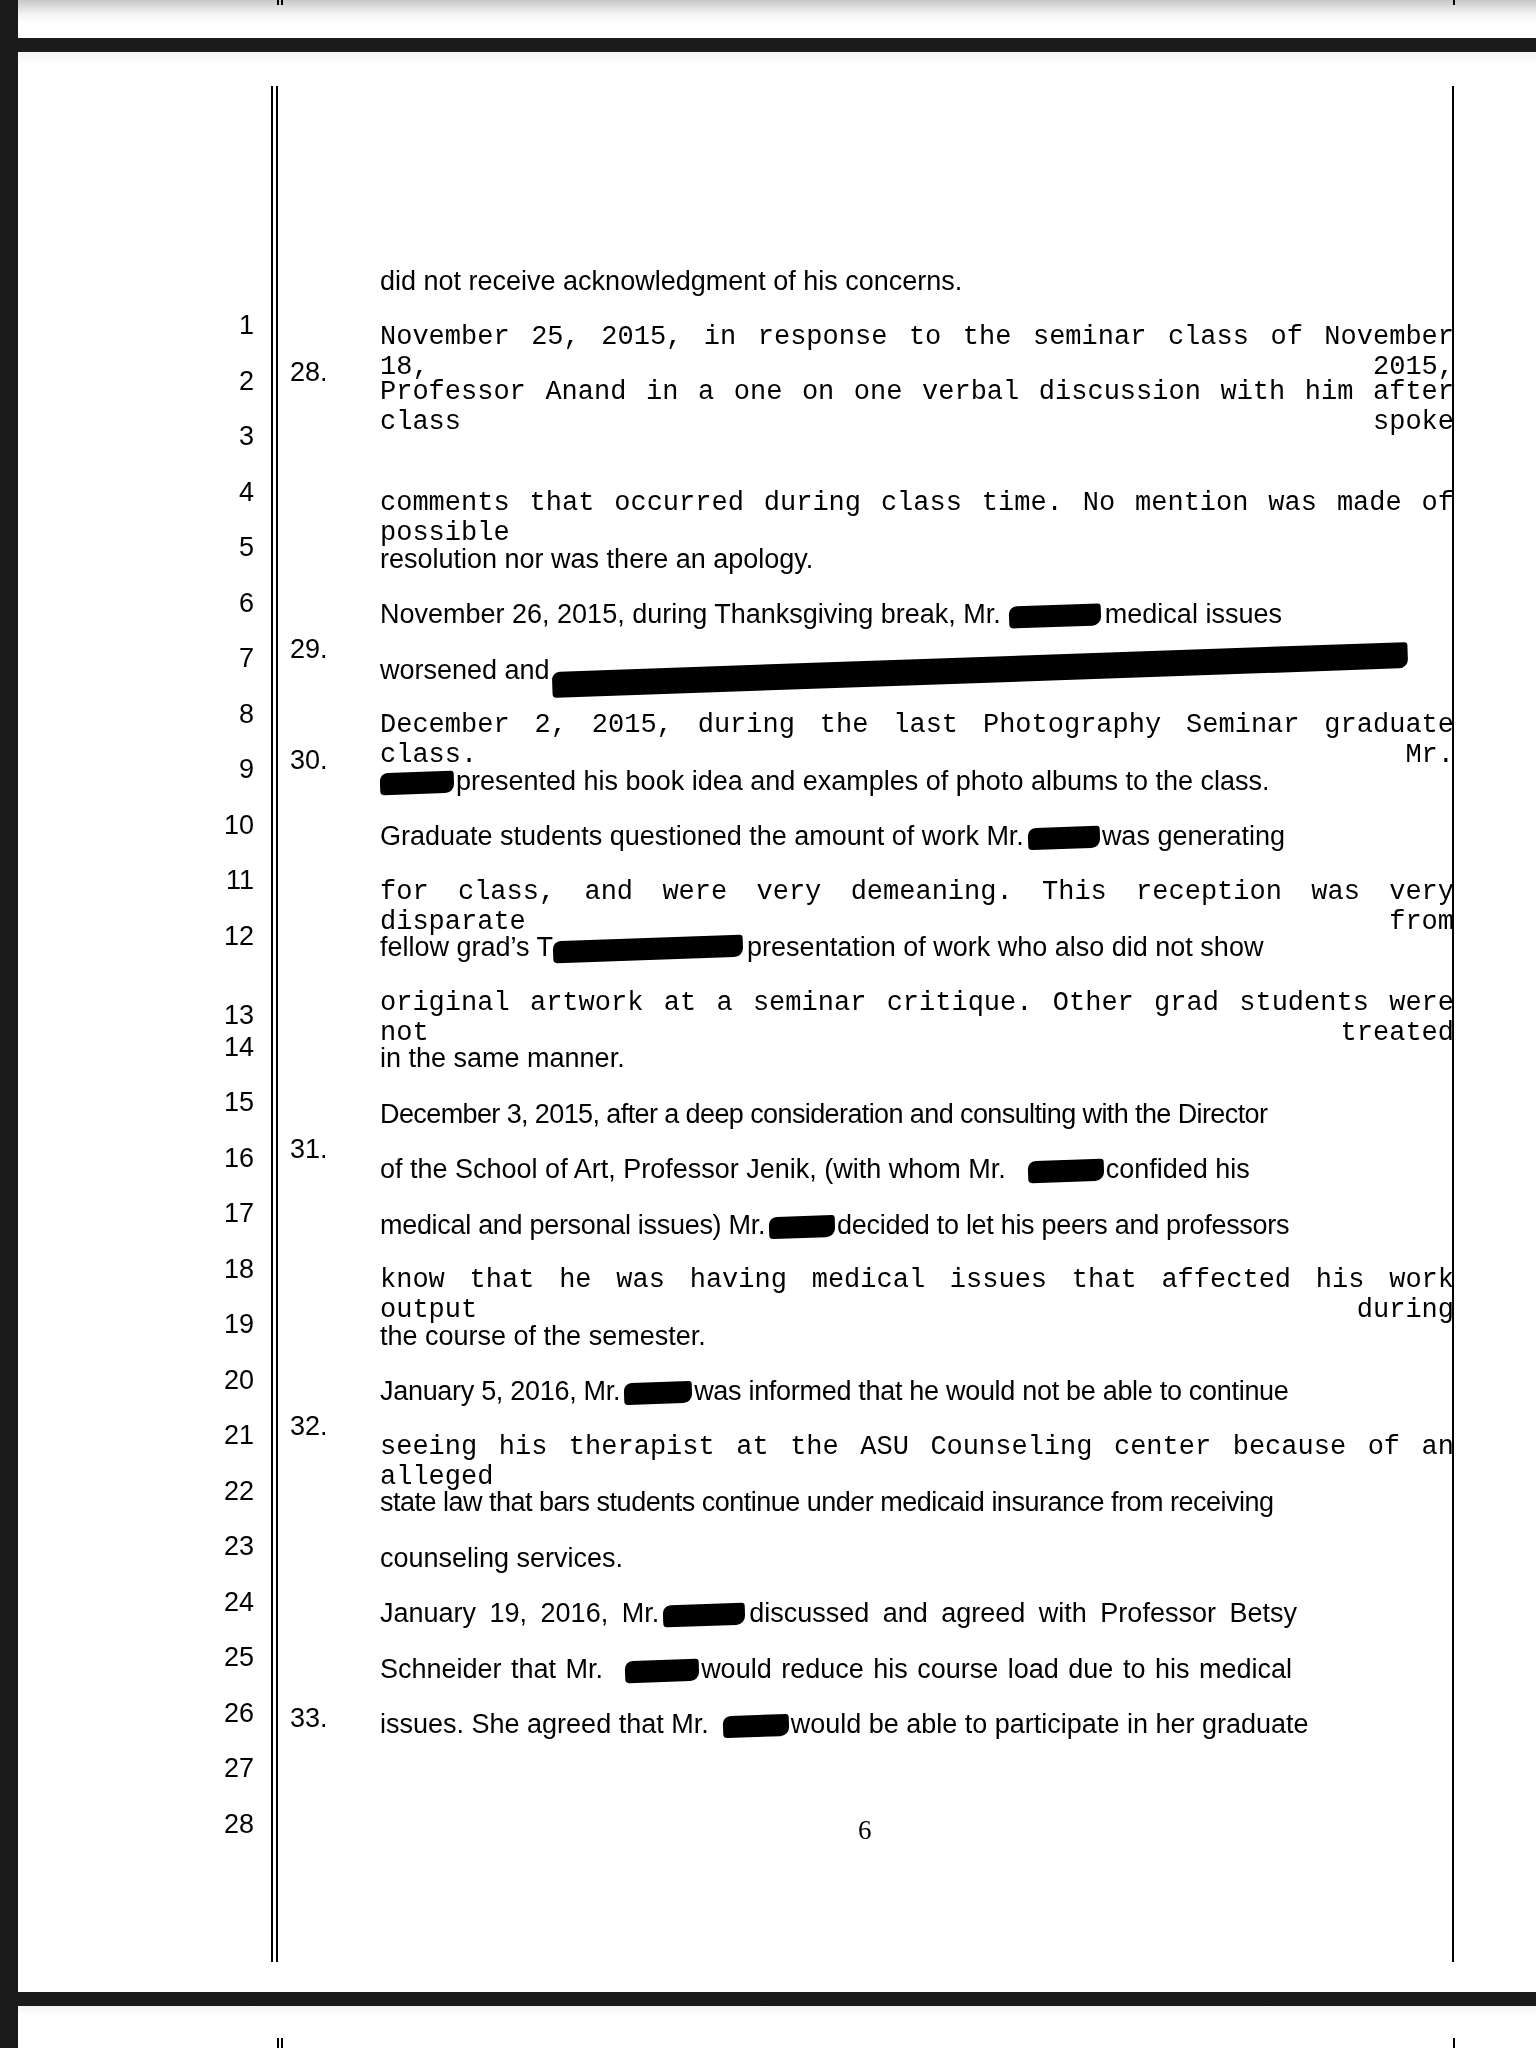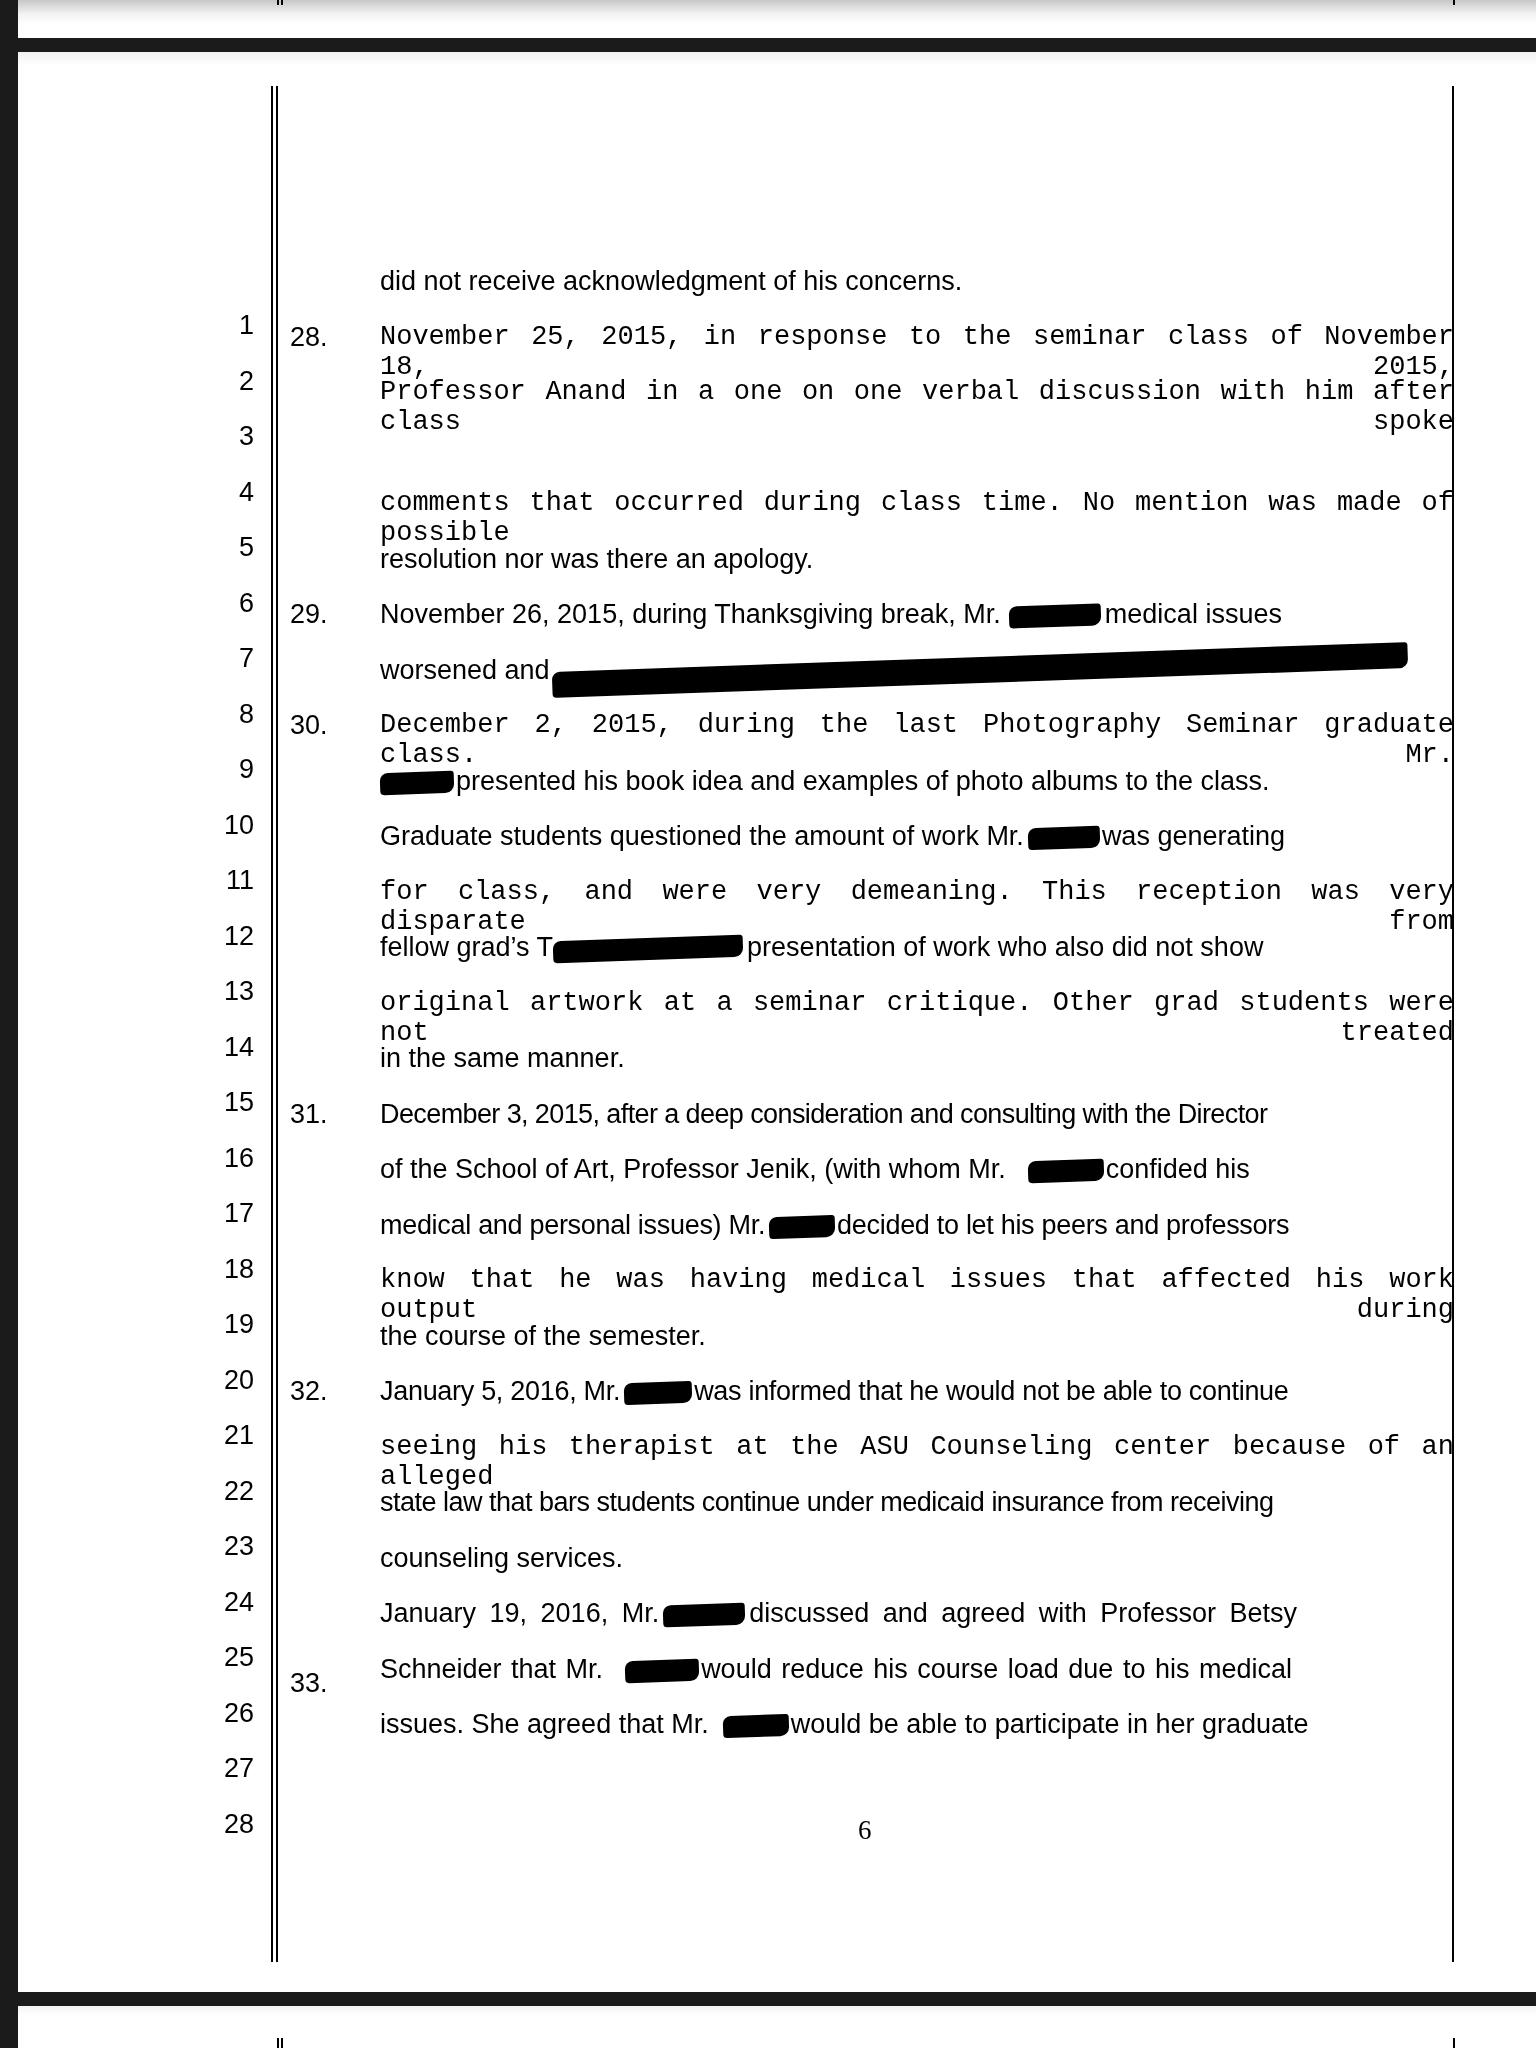--- a/index.html
+++ b/index.html
@@ -27,21 +27,21 @@
     border-left: 2px solid #000; border-right: 2px solid #000; box-sizing: border-box;
   }
   .vrule-right {
     position: absolute; left: 1434px; top: 34px; height: 1876px; width: 2px; background: #000;
   }
   .line-num {
     position: absolute; left: 190px; width: 46px; text-align: right;
     font-size: 27px; color: #000; line-height: 30px;
   }
   .para-num {
-    position: absolute; left: 272px; font-size: 27px; color: #000; line-height: 30px;
+    position: absolute; left: 272px; font-size: 27px; color: #000; line-height: 30px; margin-top: 35px;
   }
   .text-line {
     position: absolute; left: 362px; width: 1074px; font-size: 27px; color: #000;
     line-height: 30px; white-space: nowrap;
   }
   .justify { text-align: justify; text-align-last: justify; white-space: normal; font-family: Liberation Mono, monospace; }
   .redact {
     display: inline-block; background: #000; height: 22px; vertical-align: -4px;
     border-radius: 8px 3px 9px 4px; transform: rotate(-2deg);
   }
@@ -75,21 +75,21 @@
   <div class="line-num" style="top:369px">3</div>
   <div class="line-num" style="top:425px">4</div>
   <div class="line-num" style="top:480px">5</div>
   <div class="line-num" style="top:536px">6</div>
   <div class="line-num" style="top:591px">7</div>
   <div class="line-num" style="top:647px">8</div>
   <div class="line-num" style="top:702px">9</div>
   <div class="line-num" style="top:758px">10</div>
   <div class="line-num" style="top:813px">11</div>
   <div class="line-num" style="top:869px">12</div>
-  <div class="line-num" style="top:924px">13</div>
+  <div class="line-num" style="top:948px">13</div>
   <div class="line-num" style="top:980px">14</div>
   <div class="line-num" style="top:1035px">15</div>
   <div class="line-num" style="top:1091px">16</div>
   <div class="line-num" style="top:1146px">17</div>
   <div class="line-num" style="top:1202px">18</div>
   <div class="line-num" style="top:1257px">19</div>
   <div class="line-num" style="top:1313px">20</div>
   <div class="line-num" style="top:1368px">21</div>
   <div class="line-num" style="top:1424px">22</div>
   <div class="line-num" style="top:1479px">23</div>

